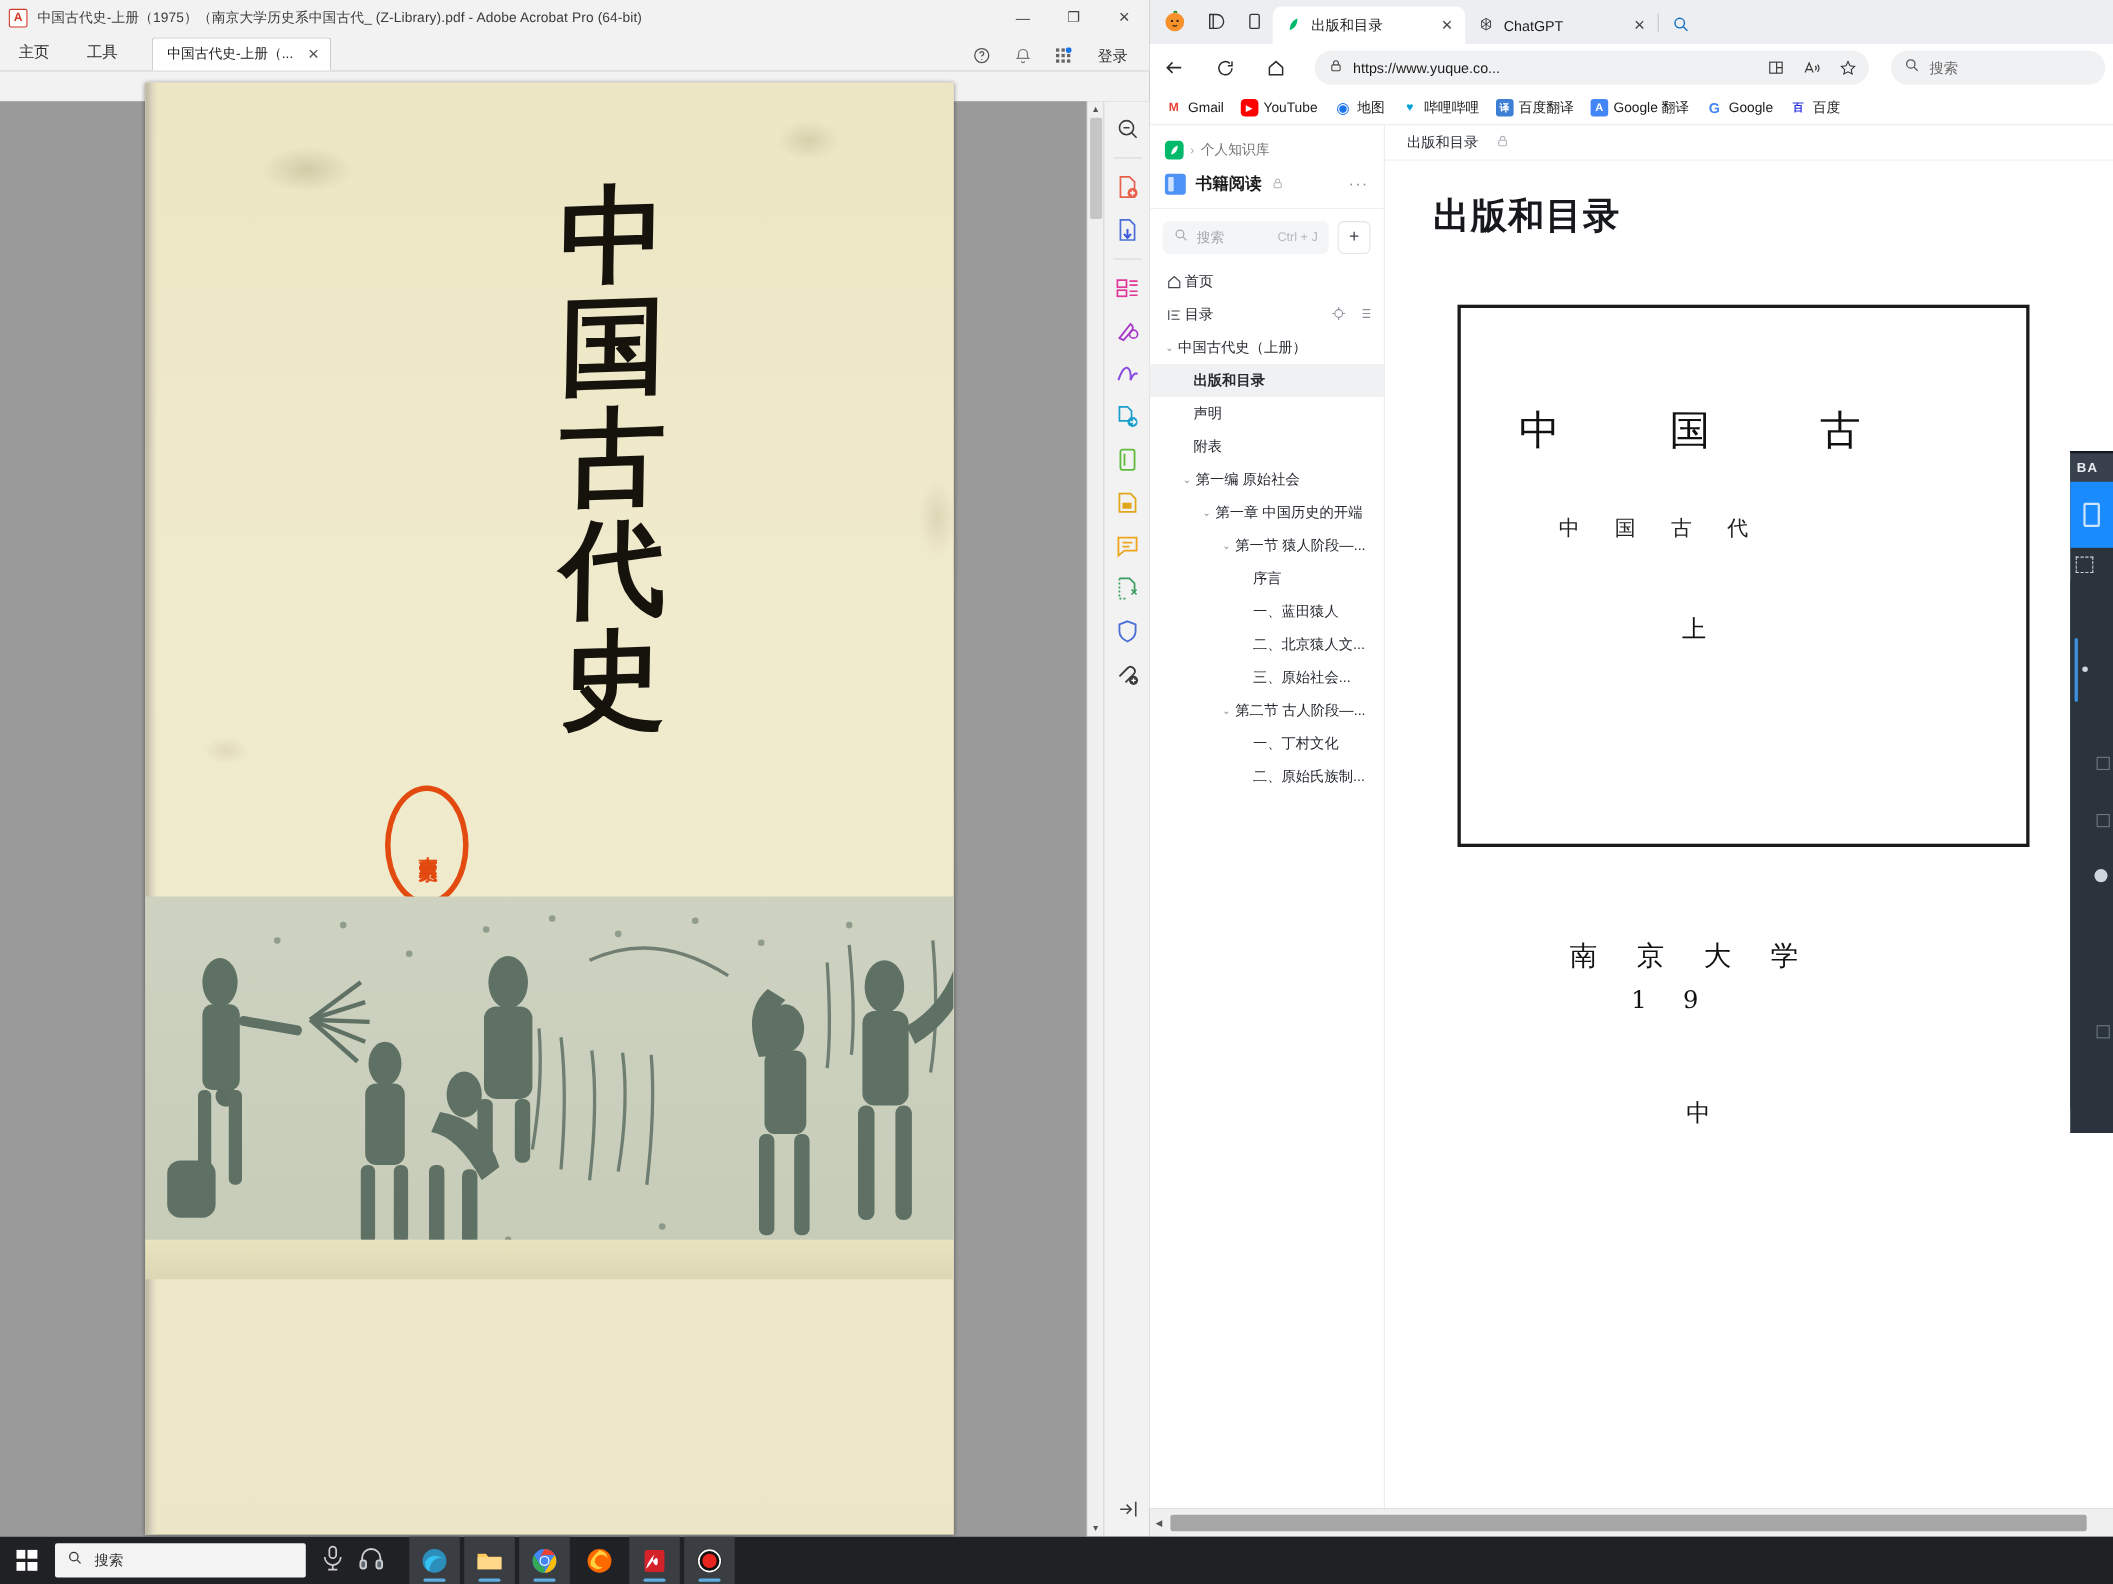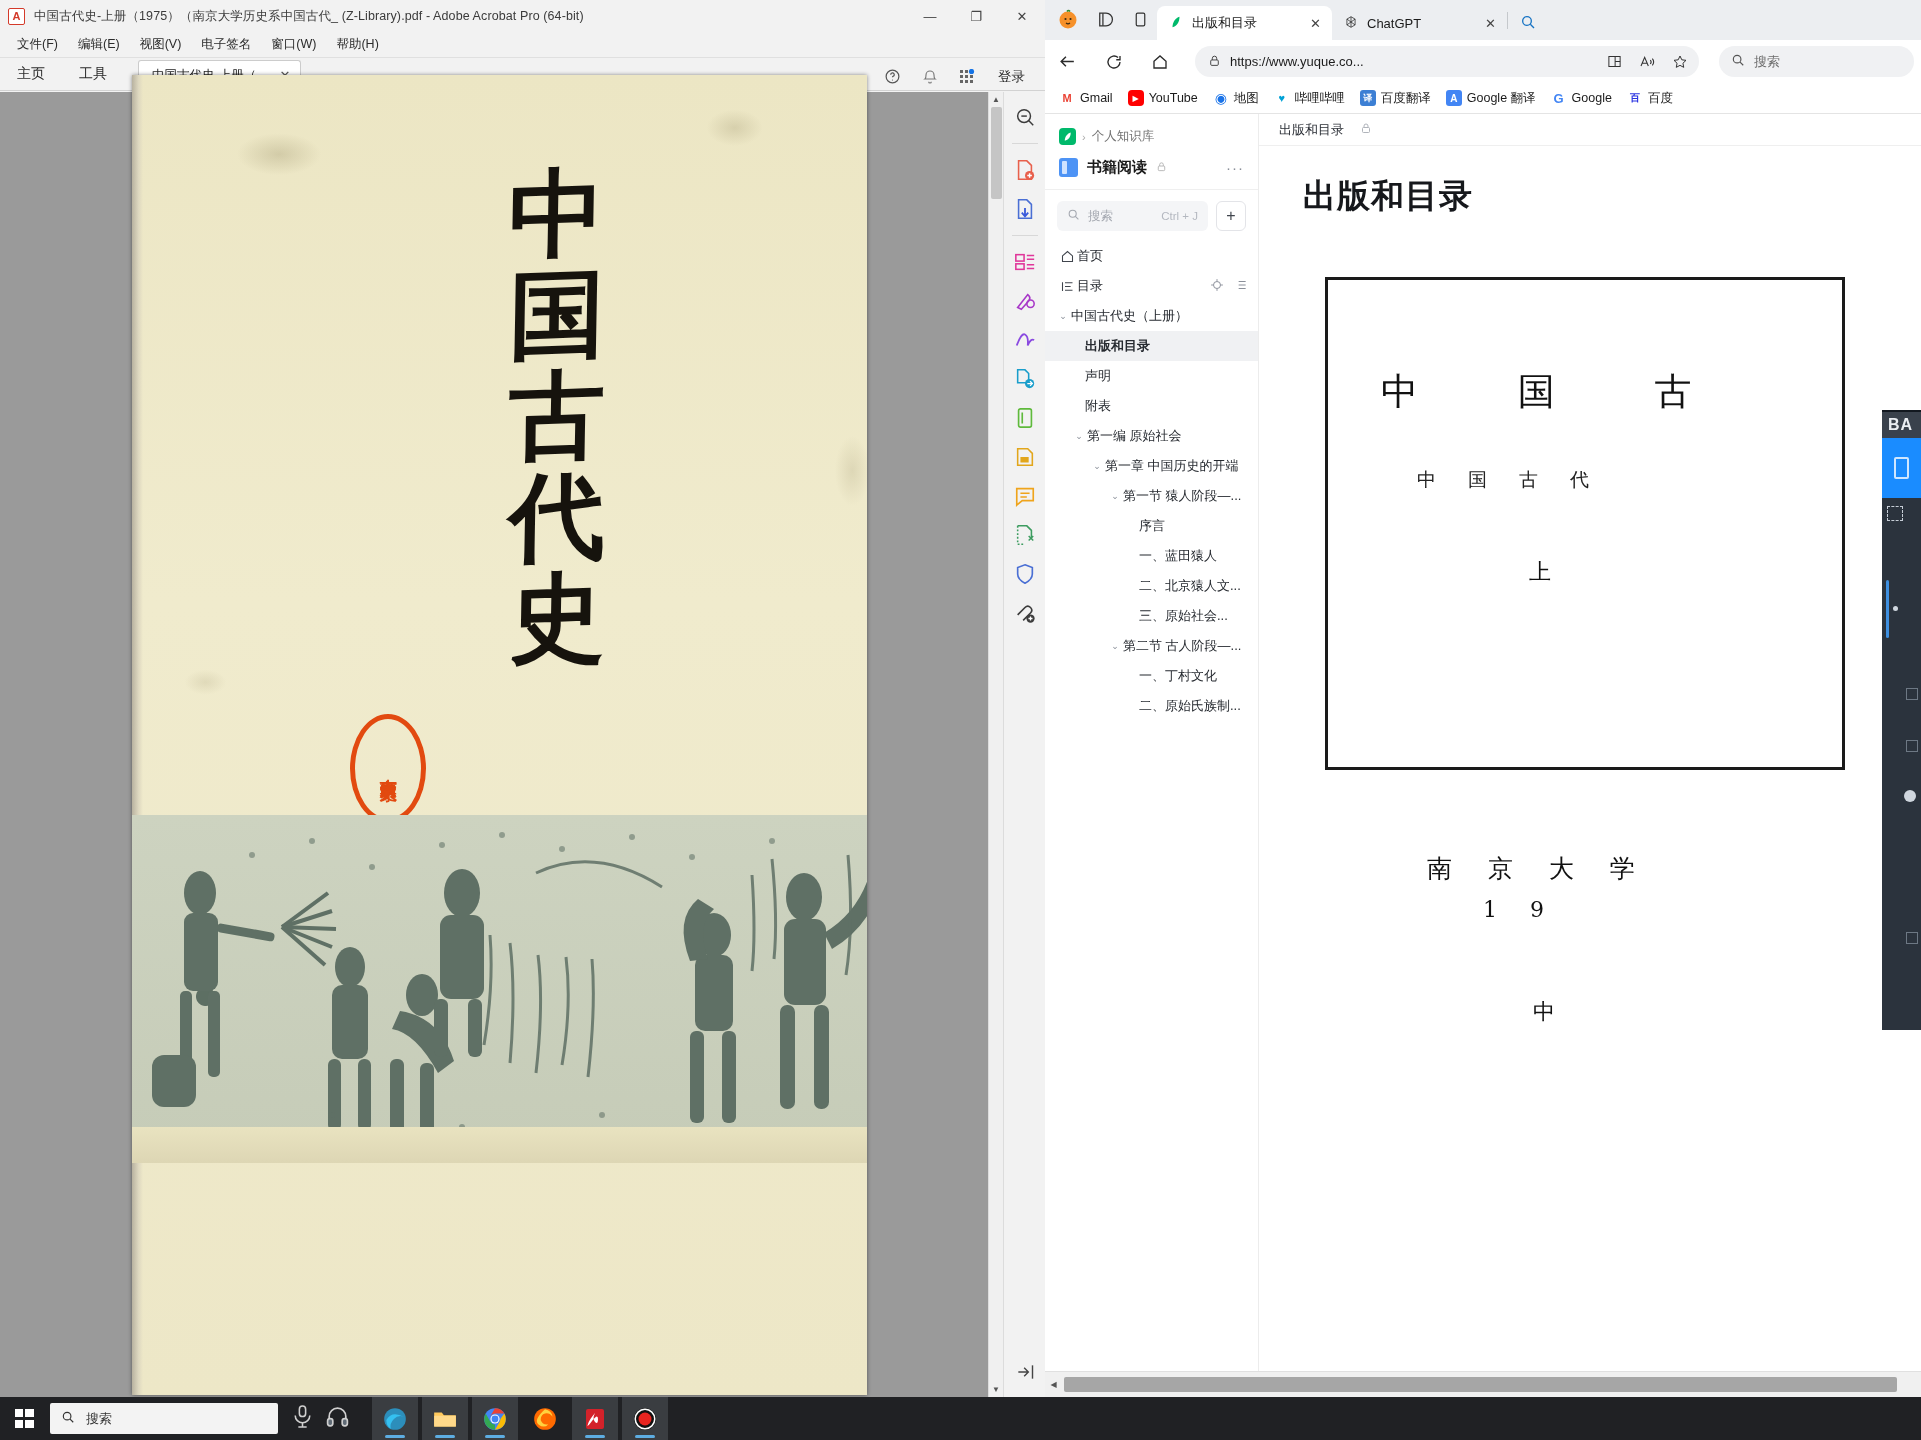--- a/index.html
+++ b/index.html
@@ -201,21 +201,21 @@
     background:#f0f0f0; display:flex; align-items:center; border-top:1px solid #e0e0e0;}
   .br-hs-arrow { width:17px; height:26px; display:flex; align-items:center;
     justify-content:center; font-size:8px; color:#555;}
   .br-hs-track { flex:1; height:26px; position:relative; }
   .br-hs-thumb { position:absolute; left:2px; top:5px; height:15px; width:97%;
     background:#a6a6a6; border-radius:2px; }
 
   
   #darkpanel { position:absolute; right:0; top:410px; width:39px; height:620px;
     background:#2b333d; border-top:2px solid #121820; overflow:hidden; z-index:40;}
-  .dp-title { height:26px; background:#39414c; color:#e9edf2; font-size:16px;
+  .dp-title { height:26px; background:#39414c; color:#e9edf2; font-size:12px;
     font-weight:bold; display:flex; align-items:center; padding-left:6px; letter-spacing:1px;}
   .dp-blue { height:60px; background:#1a8cff; display:flex; align-items:center;
     justify-content:center; }
   .dp-blue-box { width:15px; height:22px; border:2px solid #cfe6ff; border-radius:2px;}
   .dp-dash { height:30px; display:flex; align-items:center; padding-left:5px;}
   .dp-dash-box { width:16px; height:15px; border:1px dashed #c6cdd6;}
   .dp-body { position:relative; background:#2b333d; height:480px; padding-top:10px;}
   .dp-accent { position:absolute; left:4px; top:52px; width:3px; height:58px;
     background:#3d8fe0; border-radius:2px;}
   .dp-dot { position:absolute; left:11px; top:78px; width:5px; height:5px;
@@ -251,28 +251,20 @@
   <div class="ac-titlebar">
     <div class="ac-appicon">A</div>
     <div class="ac-title">中国古代史-上册（1975）（南京大学历史系中国古代_ (Z-Library).pdf - Adobe Acrobat Pro (64-bit)</div>
     <div class="ac-wbtns">
       <div class="ac-wbtn">—</div>
       <div class="ac-wbtn">❐</div>
       <div class="ac-wbtn close">✕</div>
     </div>
   </div>
 
-  <div class="ac-menubar">
-    <div class="ac-menu">文件(F)</div>
-    <div class="ac-menu">编辑(E)</div>
-    <div class="ac-menu">视图(V)</div>
-    <div class="ac-menu">电子签名</div>
-    <div class="ac-menu">窗口(W)</div>
-    <div class="ac-menu">帮助(H)</div>
-  </div>
 
   <div class="ac-tabbar">
     <div class="ac-hometool">
       <div class="ac-ht">主页</div>
       <div class="ac-ht">工具</div>
     </div>
     <div class="ac-doctab">
       <span class="ac-doctab-label">中国古代史-上册（...</span>
       <span class="ac-doctab-close">✕</span>
     </div>

